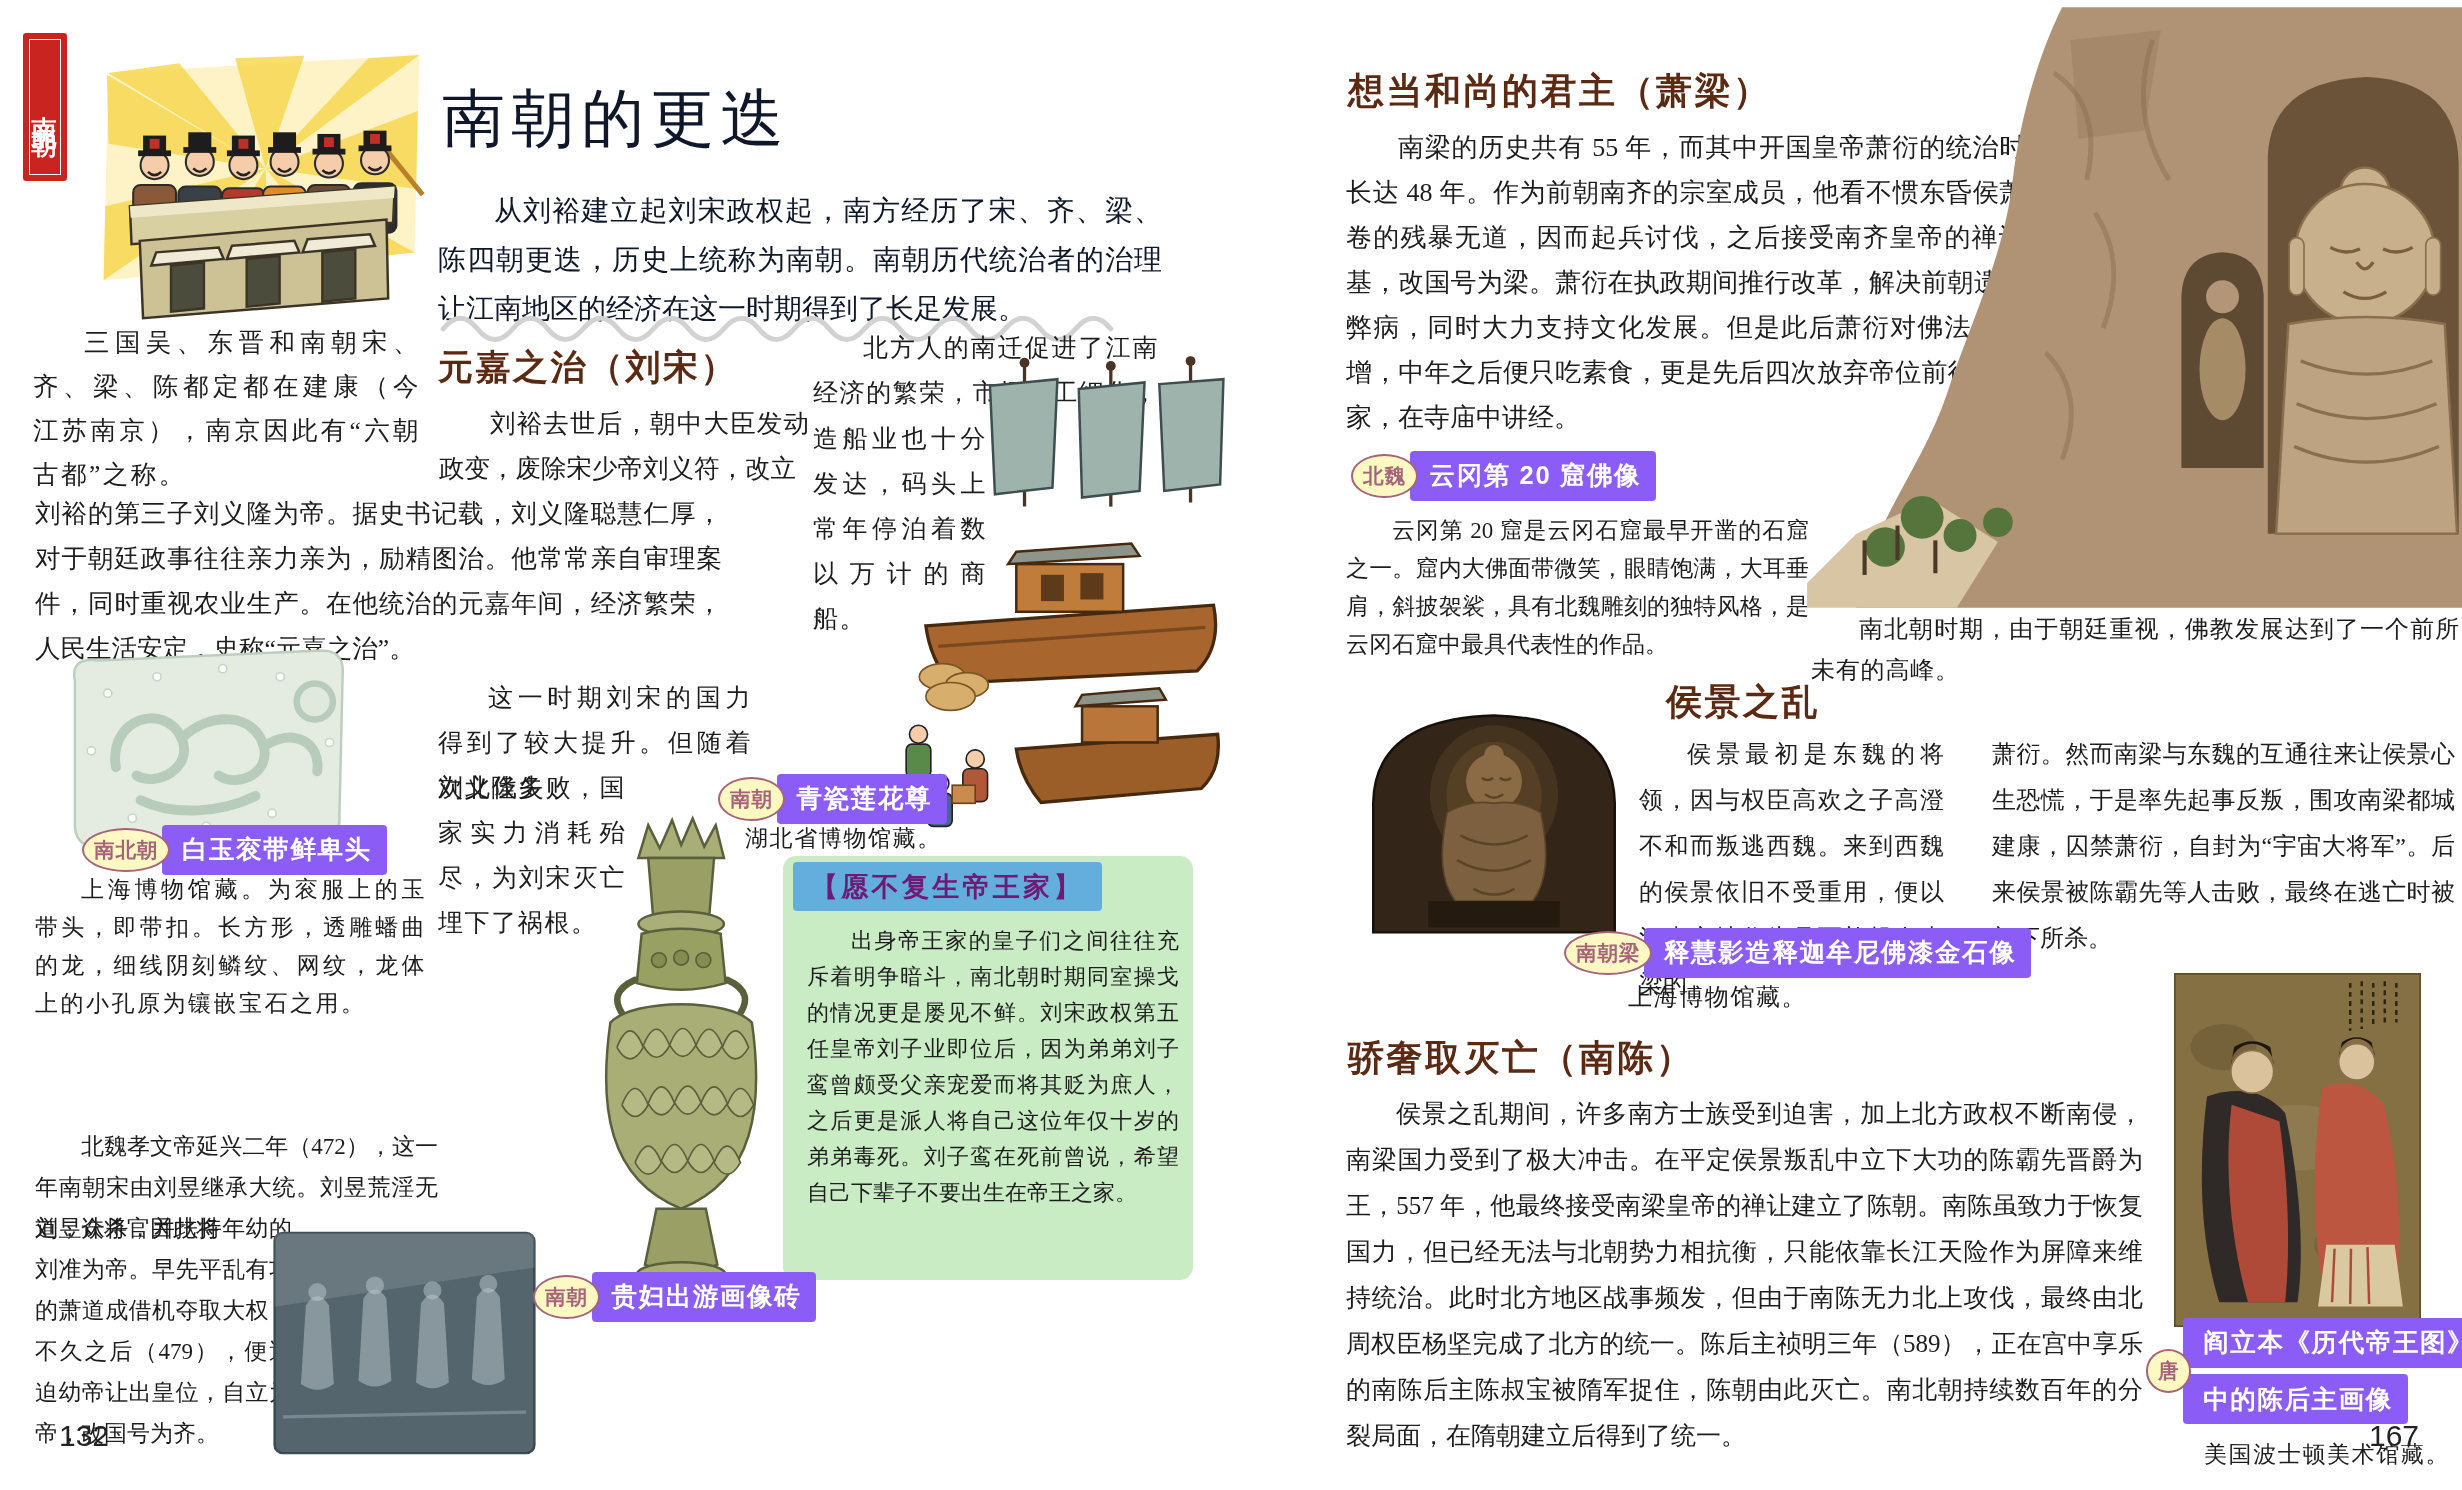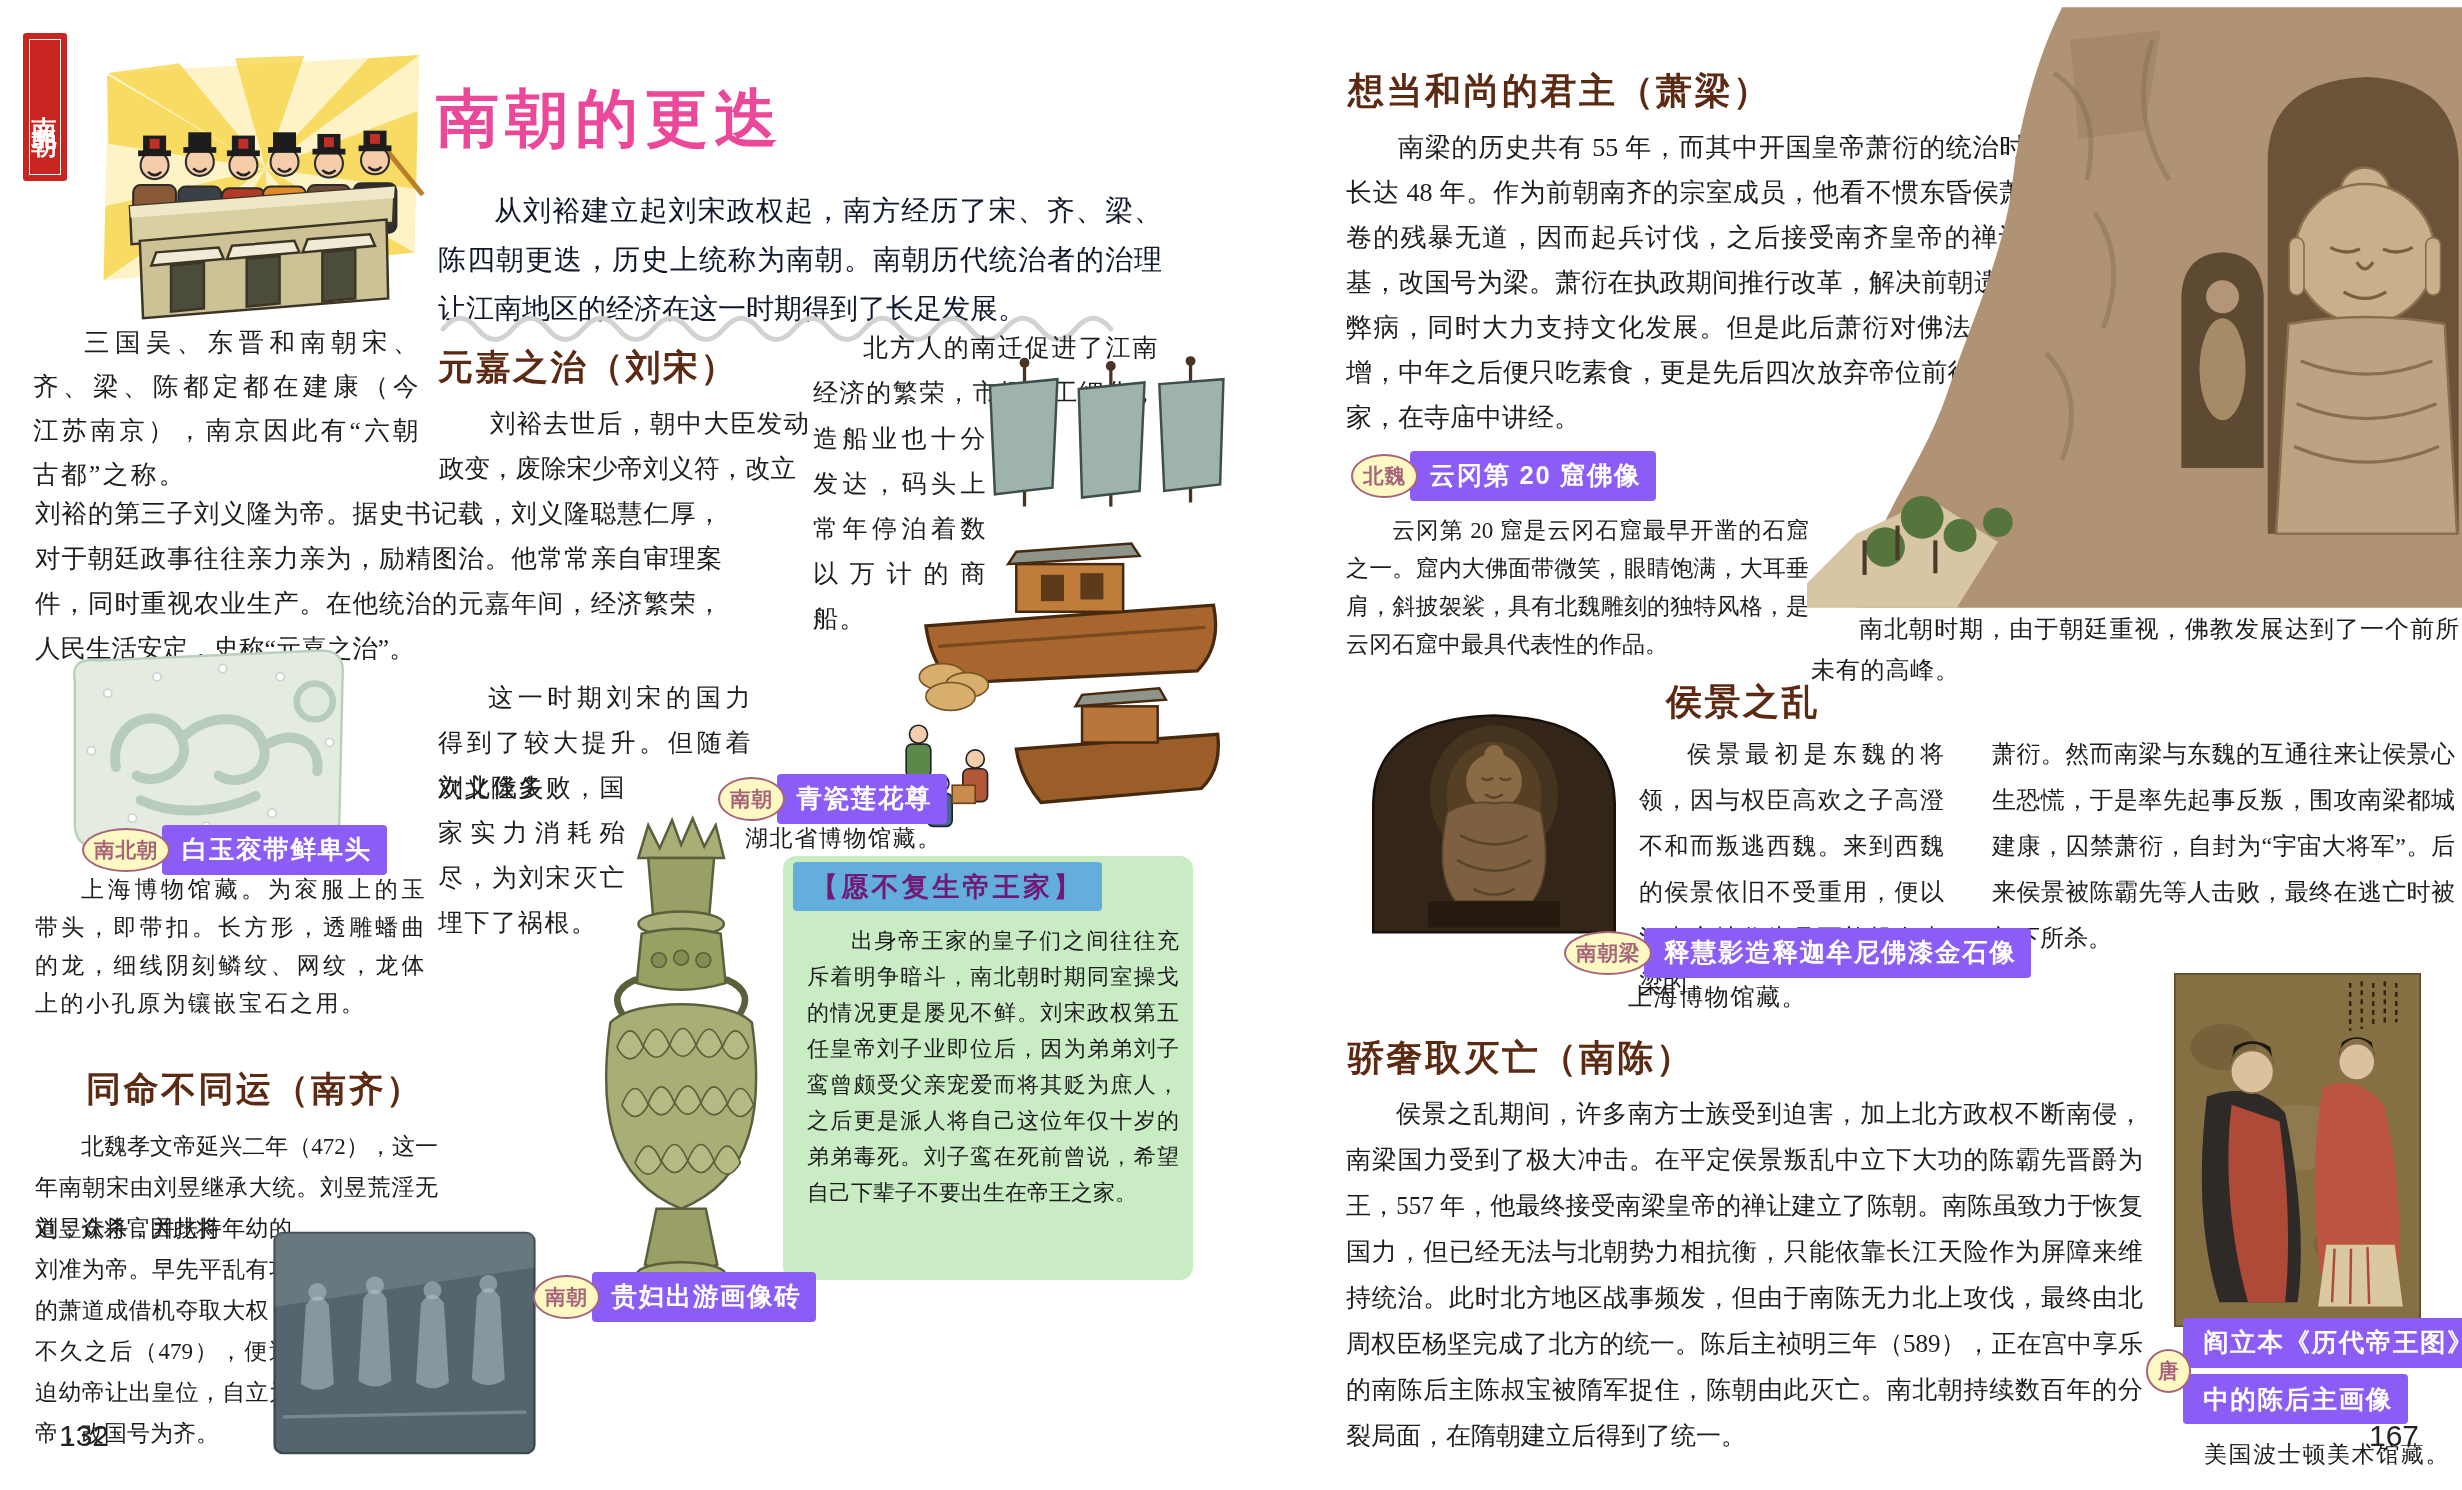--- a/index.html
+++ b/index.html
@@ -4,21 +4,21 @@
 <style>
   html,body{margin:0;padding:0;background:#9a9a9a;}
   .spread{position:relative;width:2462px;height:1490px;background:#ffffff;overflow:hidden;
           font-family:"Liberation Sans",sans-serif;color:#1d1d1d;}
   .p{position:absolute;}
   .serif{font-family:"Liberation Serif","DejaVu Serif",serif;}
   .sans{font-family:"Liberation Sans",sans-serif;}
   .just{text-align:justify;}
   .ind{text-indent:2em;}
   .h{color:#5c2a13;font-weight:bold;letter-spacing:2.5px;font-family:"Liberation Sans",sans-serif;}
-  .title{color:#ec4899;font-weight:700;font-family:"Liberation Serif","DejaVu Serif",serif;letter-spacing:6.6px;}
+  .title{color:#0f172a;font-weight:400;font-family:"Liberation Serif","DejaVu Serif",serif;letter-spacing:6.6px;margin-left:6px;}
   
   .tab{width:44px;height:148px;background:#c9241f;border-radius:3.3px;}
   .tabinner{position:absolute;inset:5.8px;border:1.6px solid #ffffff;}
   .tabtext{position:absolute;inset:0;display:flex;align-items:center;justify-content:center;
            writing-mode:vertical-rl;text-orientation:upright;color:#fff;font-size:25px;font-weight:bold;letter-spacing:8.2px;}
   
   .lrow{display:flex;align-items:center;}
   .tago{background:#fef9c3;border:2.5px solid #a5647a;color:#a5647a;border-radius:50%;font-weight:bold;
         font-size:20.6px;padding:5.8px 10px;white-space:nowrap;z-index:2;margin-right:-8.2px;letter-spacing:0.8px;}
   .tagb{background:#8b5cf6;color:#fff;font-weight:bold;font-size:25.5px;padding:7.4px 15px 7.4px 20px;
@@ -194,21 +194,20 @@
         <circle cx="40" cy="130" r="5"></circle>
     </g>
   </svg>
 
   <div class="p lrow" style="left:82px;top:825px;">
     <span class="tago">南北朝</span>
     <span class="tagb">白玉衮带鲜卑头</span>
   </div>
   <div class="p serif just ind" style="left:35px;top:871px;width:392px;font-size:23px;line-height:38px;letter-spacing:2.5px;">上海博物馆藏。为衮服上的玉带头，即带扣。长方形，透雕蟠曲的龙，细线阴刻鳞纹、网纹，龙体上的小孔原为镶嵌宝石之用。</div>
 
-  <div class="p h" style="left:86px;top:1066px;font-size:35px;">同命不同运（南齐）</div>
   <div class="p serif just ind" style="left:35px;top:1126px;width:403px;font-size:23px;line-height:41px;">北魏孝文帝延兴二年（472），这一年南朝宋由刘昱继承大统。刘昱荒淫无道，众将官因此将</div>
   <div class="p serif just" style="left:35px;top:1208px;width:257px;font-size:23px;line-height:41px;">刘昱诛杀，并扶持年幼的刘准为帝。早先平乱有功的萧道成借机夺取大权，不久之后（479），便逼迫幼帝让出皇位，自立为帝，改国号为齐。</div>
 
   <svg class="p" style="left:273px;top:1231px;" width="263" height="224" viewBox="0 0 320 272">
     <rect x="2" y="2" width="316" height="268" rx="10" fill="#55656d" stroke="#3c4a52" stroke-width="3"></rect>
     <polygon points="2,2 318,2 318,44 2,92" fill="rgba(255,255,255,0.12)"></polygon>
     <g fill="rgba(186,202,206,0.5)">
       <circle cx="54" cy="74" r="11"></circle>
         <path d="M40,90 q14,-22 28,0 l6,96 q-20,14 -40,0 Z"></path>
       <circle cx="124" cy="66" r="11"></circle>

